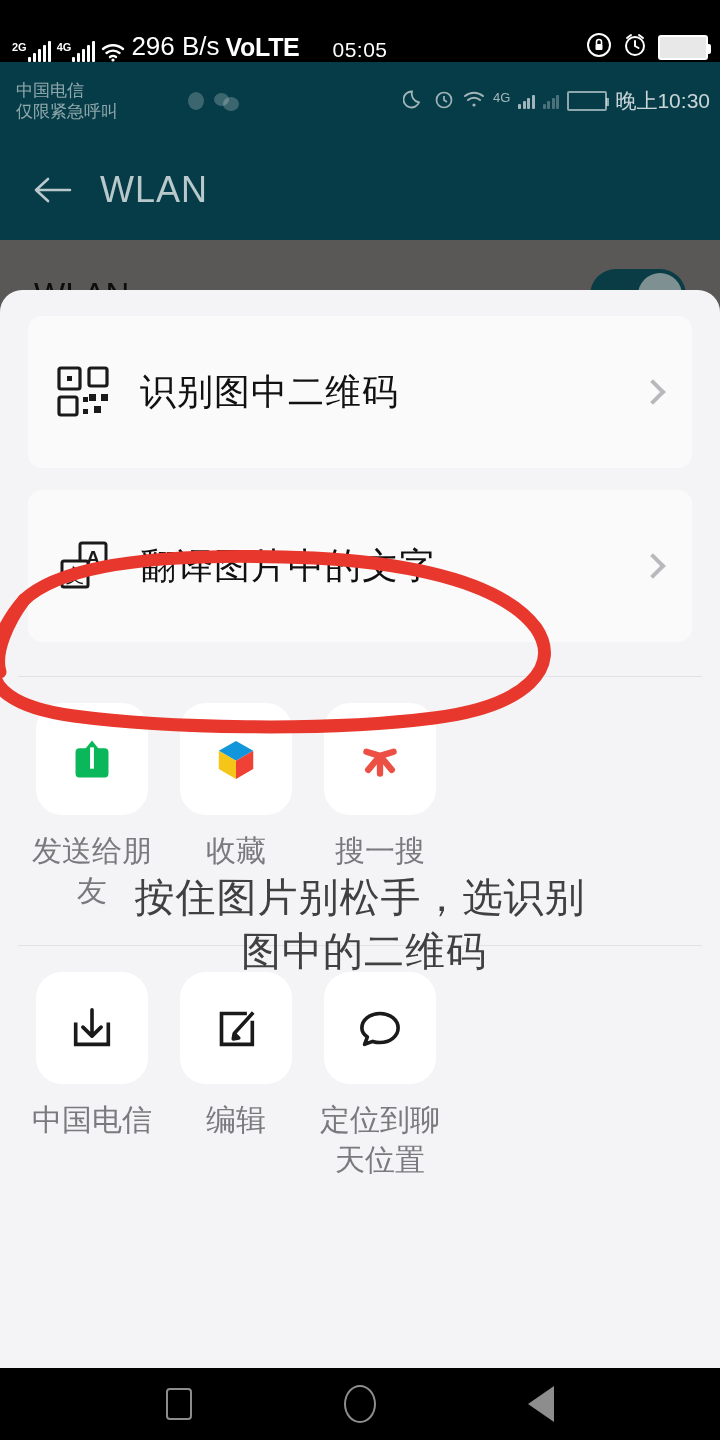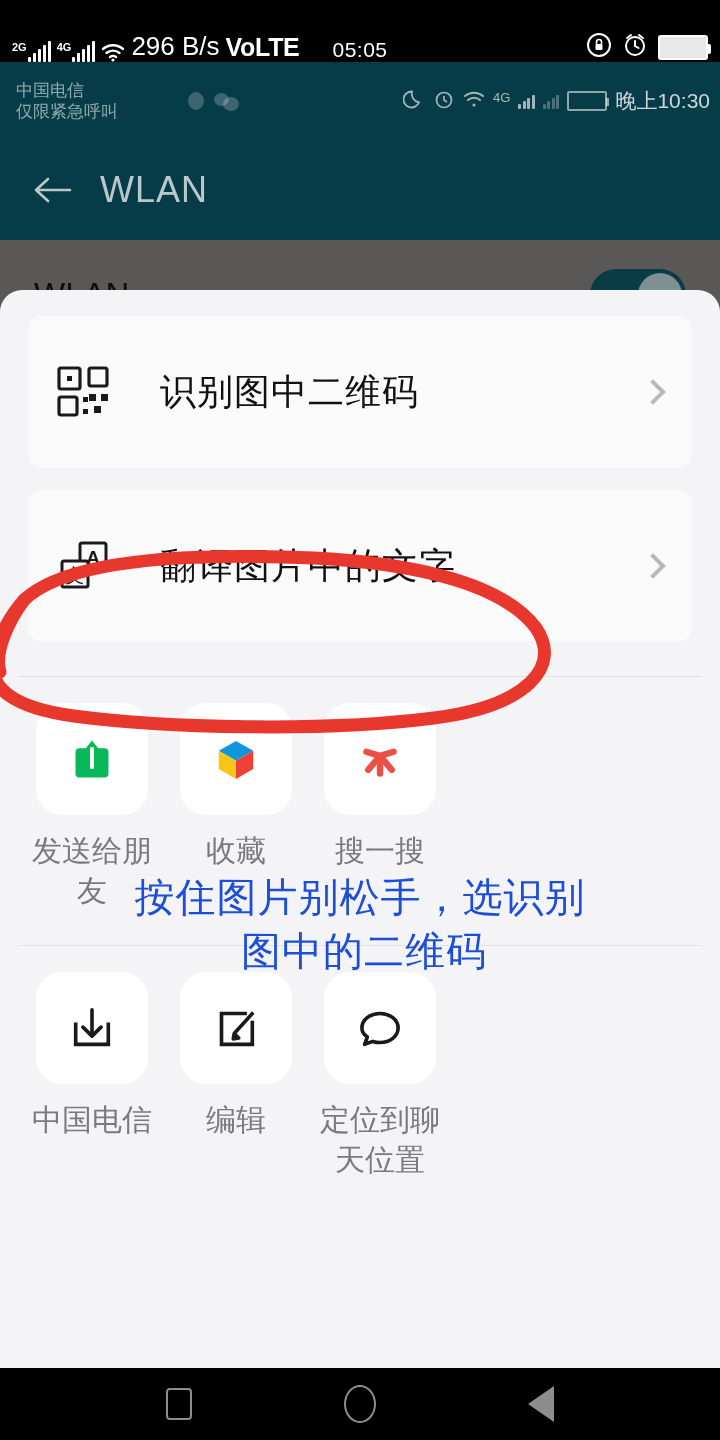--- a/index.html
+++ b/index.html
@@ -95,21 +95,20 @@
 
   
   .sheet{
     position:absolute; left:0; top:228px; width:720px; height:1078px;
     background:#f4f4f6; border-radius:22px 22px 0 0; overflow:hidden;
   }
   .sheet-card{
     margin:26px 28px 0 28px; background:#fafafa; border-radius:14px;
     height:152px; display:flex; align-items:center; padding:0 28px;
     position:relative;
-    gap:20px;
   }
   .sheet-card + .sheet-card{ margin-top:22px; }
   .row-icon{ width:56px; height:56px; position:relative; flex:0 0 56px; }
   .row-label{ font-size:36px; color:#111; margin-left:28px; letter-spacing:1px; }
   .chev{ position:absolute; right:30px; top:50%; width:18px; height:18px;
          border-right:4px solid #b9b9bd; border-top:4px solid #b9b9bd;
          transform:translateY(-50%) rotate(45deg); }
 
   .divider{ height:1px; background:#e2e2e5; margin:34px 18px 0 18px; }
 
@@ -127,21 +126,21 @@
     background:#fff; display:flex; align-items:center; justify-content:center;
     border-top:1px solid #eeeef0;
   }
   .cancel span{ font-size:40px; color:#111; letter-spacing:2px; }
 
   
   .annot-circle{ position:absolute; left:-16px; top:258px; width:600px; height:190px;
                  pointer-events:none; }
   .annot-text{
     position:absolute; left:0; top:580px; width:720px; text-align:center;
-    color:#1d4ed8; font-size:40px; line-height:54px; letter-spacing:1px;
+    color:#404040; font-size:40px; line-height:54px; letter-spacing:1px;
     pointer-events:none; font-weight:500;
   }
   .annot-text div:nth-child(2){ padding-left:8px; }
 
   
   .navbar{
     position:absolute; left:0; bottom:0; width:720px; height:72px; background:#000;
     display:flex; align-items:center; justify-content:space-around; padding:0 90px;
   }
   .nav-recents{ width:26px; height:32px; border:2px solid #8d8d8d; border-radius:4px; }

